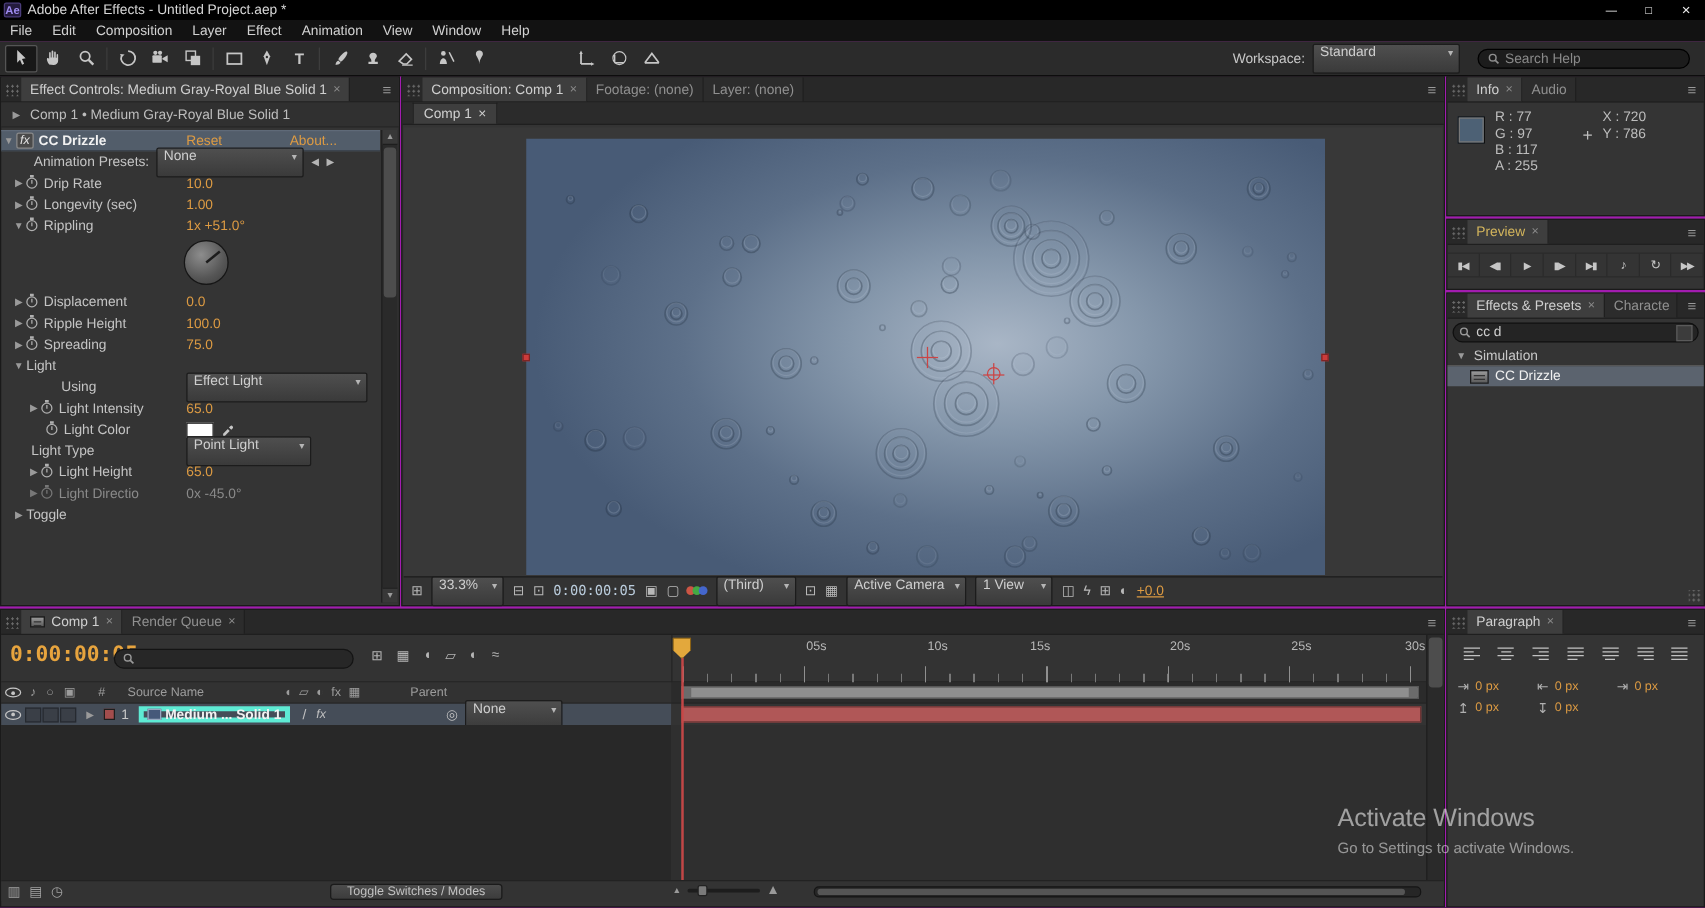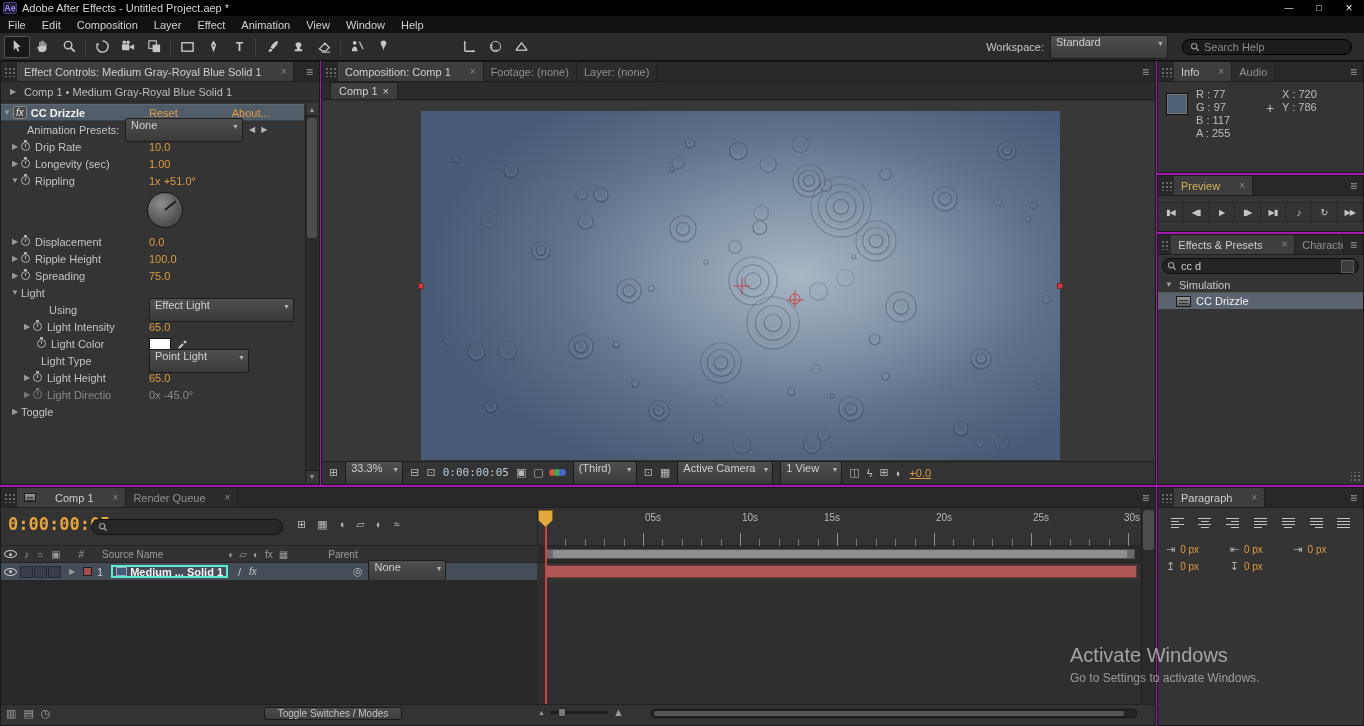--- a/index.html
+++ b/index.html
@@ -21,21 +21,21 @@
   .tool-sep{width:1px;height:18px;background:#3d3d3d;margin:0 3px}
   .ws-label{color:#c8c8c8;margin:0 6px 0 12px}
   .searchpill{display:flex;align-items:center;gap:4px;background:#1c1c1c;border:1px solid #000;border-radius:9px;height:16px;padding:0 7px;color:#8f8f8f}
   .searchpill svg{width:10px;height:10px}
   .searchpill input{background:transparent;border:none;outline:none;color:#bdbdbd;width:140px;font-size:11px;font-family:inherit}
   .searchpill input::placeholder{color:#8a8a8a}
   
   .panel{position:absolute;background:#343434;border:1px solid #1a1a1a}
   .tabbar{height:20px;background:#282828;display:flex;align-items:stretch;border-bottom:1px solid #1f1f1f}
   .grip{width:11px;margin:5px 2px 4px 3px;background-image:radial-gradient(#6a6a6a 32%,transparent 36%);background-size:4px 4px}
-  .tab{display:flex;align-items:center;gap:19px;padding:0 7px;background:#2c2c2c;color:#909090;border-right:1px solid #1f1f1f;white-space:nowrap}
+  .tab{display:flex;align-items:center;gap:5px;padding:0 7px;background:#2c2c2c;color:#909090;border-right:1px solid #1f1f1f;white-space:nowrap}
   .tab.active{background:#3e3e3e;color:#cfcfcf}
   .tab .x{color:#8a8a8a;font-size:10px}
   .pmenu{margin-left:auto;color:#9a9a9a;padding:0 6px;display:flex;align-items:center;font-size:12px}
   
   .breadcrumb{height:20px;background:#303030;border-bottom:1px solid #262626;display:flex;align-items:center;gap:5px;padding:0 6px;color:#bdbdbd}
   .ec-rows{position:absolute;left:0;top:42px;right:15px;bottom:0}
   .ec-row{height:17px;display:flex;align-items:center;position:relative}
   .tw{width:12px;text-align:center;color:#9a9a9a;font-size:8px;flex:none}
   .stopwatch{flex:none;display:inline-block;width:9px;height:9px;border:1px solid #b0b0b0;border-radius:50%;position:relative;margin-right:5px}
   .stopwatch::before{content:"";position:absolute;left:2px;top:-3px;width:3px;height:2px;background:#b0b0b0}
@@ -119,21 +119,21 @@
   .zoomctl{position:absolute;left:537px;top:1px;display:flex;align-items:center;gap:5px;color:#9a9a9a}
   .ztrack{width:58px;height:3px;background:#1d1d1d;border-radius:2px;position:relative}
   .zknob{position:absolute;left:8px;top:-3px;width:8px;height:9px;background:#7a7a7a;border:1px solid #222;border-radius:2px}
   .hscroll{position:absolute;left:650px;top:4px;width:486px;height:9px;background:#262626;border:1px solid #151515;border-radius:4px}
   .hscroll .thumb{position:absolute;left:2px;top:1px;bottom:1px;width:470px;background:#555;border-radius:3px}
   .cellbox{width:13px;height:12px;background:#3a3f47;border:1px solid #262a30;margin-right:1px}
   .eye{display:inline-block;width:13px;height:8px;border:1px solid #c6c6c6;border-radius:50%;position:relative;margin:0 3px}
   .eye::after{content:"";position:absolute;left:4px;top:1.5px;width:3px;height:3px;background:#c6c6c6;border-radius:50%}
   .labelchip{width:9px;height:9px;background:#a34d4d;border:1px solid #1d1d1d;margin:0 5px}
   .solidchip{width:11px;height:9px;background:#46597a;border:1px solid #98a8c0;margin-right:3px}
-  .layername{display:flex;align-items:center;border:2px solid #5eead4;padding:0 3px;height:13px;color:#f2f2f2;font-weight:bold}
+  .layername{display:flex;align-items:center;border:4px solid #5eead4;padding:0 3px;height:13px;color:#f2f2f2;font-weight:bold}
   
   .al-row{display:flex;justify-content:space-between;padding:6px 8px 0 8px}
   .al-btn{width:22px;height:17px;display:flex;align-items:center;justify-content:center}
   .al-icon{width:13px;display:flex;flex-direction:column;gap:2px}
   .al-icon i{display:block;height:1px;background:#c2c2c2}
   .al-l i:nth-child(even){width:8px}
   .al-c i:nth-child(even){width:8px;margin:0 auto}
   .al-r i:nth-child(even){width:8px;margin-left:auto}
   .al-j i:last-child{width:8px}
   .al-jc i:last-child{width:8px;margin:0 auto}
@@ -406,21 +406,21 @@
         <span class="stopwatch" style="margin-left:36px"></span>
         <span class="ec-label">Light Color</span>
         <span class="valcol">
           <span class="swatch-white"></span>
           <svg width="12" height="12" viewBox="0 0 16 16">
               <path fill="#c6c6c6" d="M2 12l5-5 2 2-5 5H2zM8.2 5.3l2.5 2.5 1.6-1.6a1.8 1.8 0 0 0-2.5-2.5z"></path>
             </svg>
         </span>
       </div>
       <div class="ec-row">
-        <span class="ec-label" style="margin-left:40px">Light Type</span>
+        <span class="ec-label" style="margin-left:24px">Light Type</span>
         <span class="valcol">
             <span class="dd" style="width:100px">Point Light</span>
           </span>
       </div>
       <div class="ec-row">
         <span class="tw" style="margin-left:20px">▶</span>
         <span class="stopwatch"></span>
         <span class="ec-label">Light Height</span>
         <span class="valcol">
             <span class="val">65.0</span>

